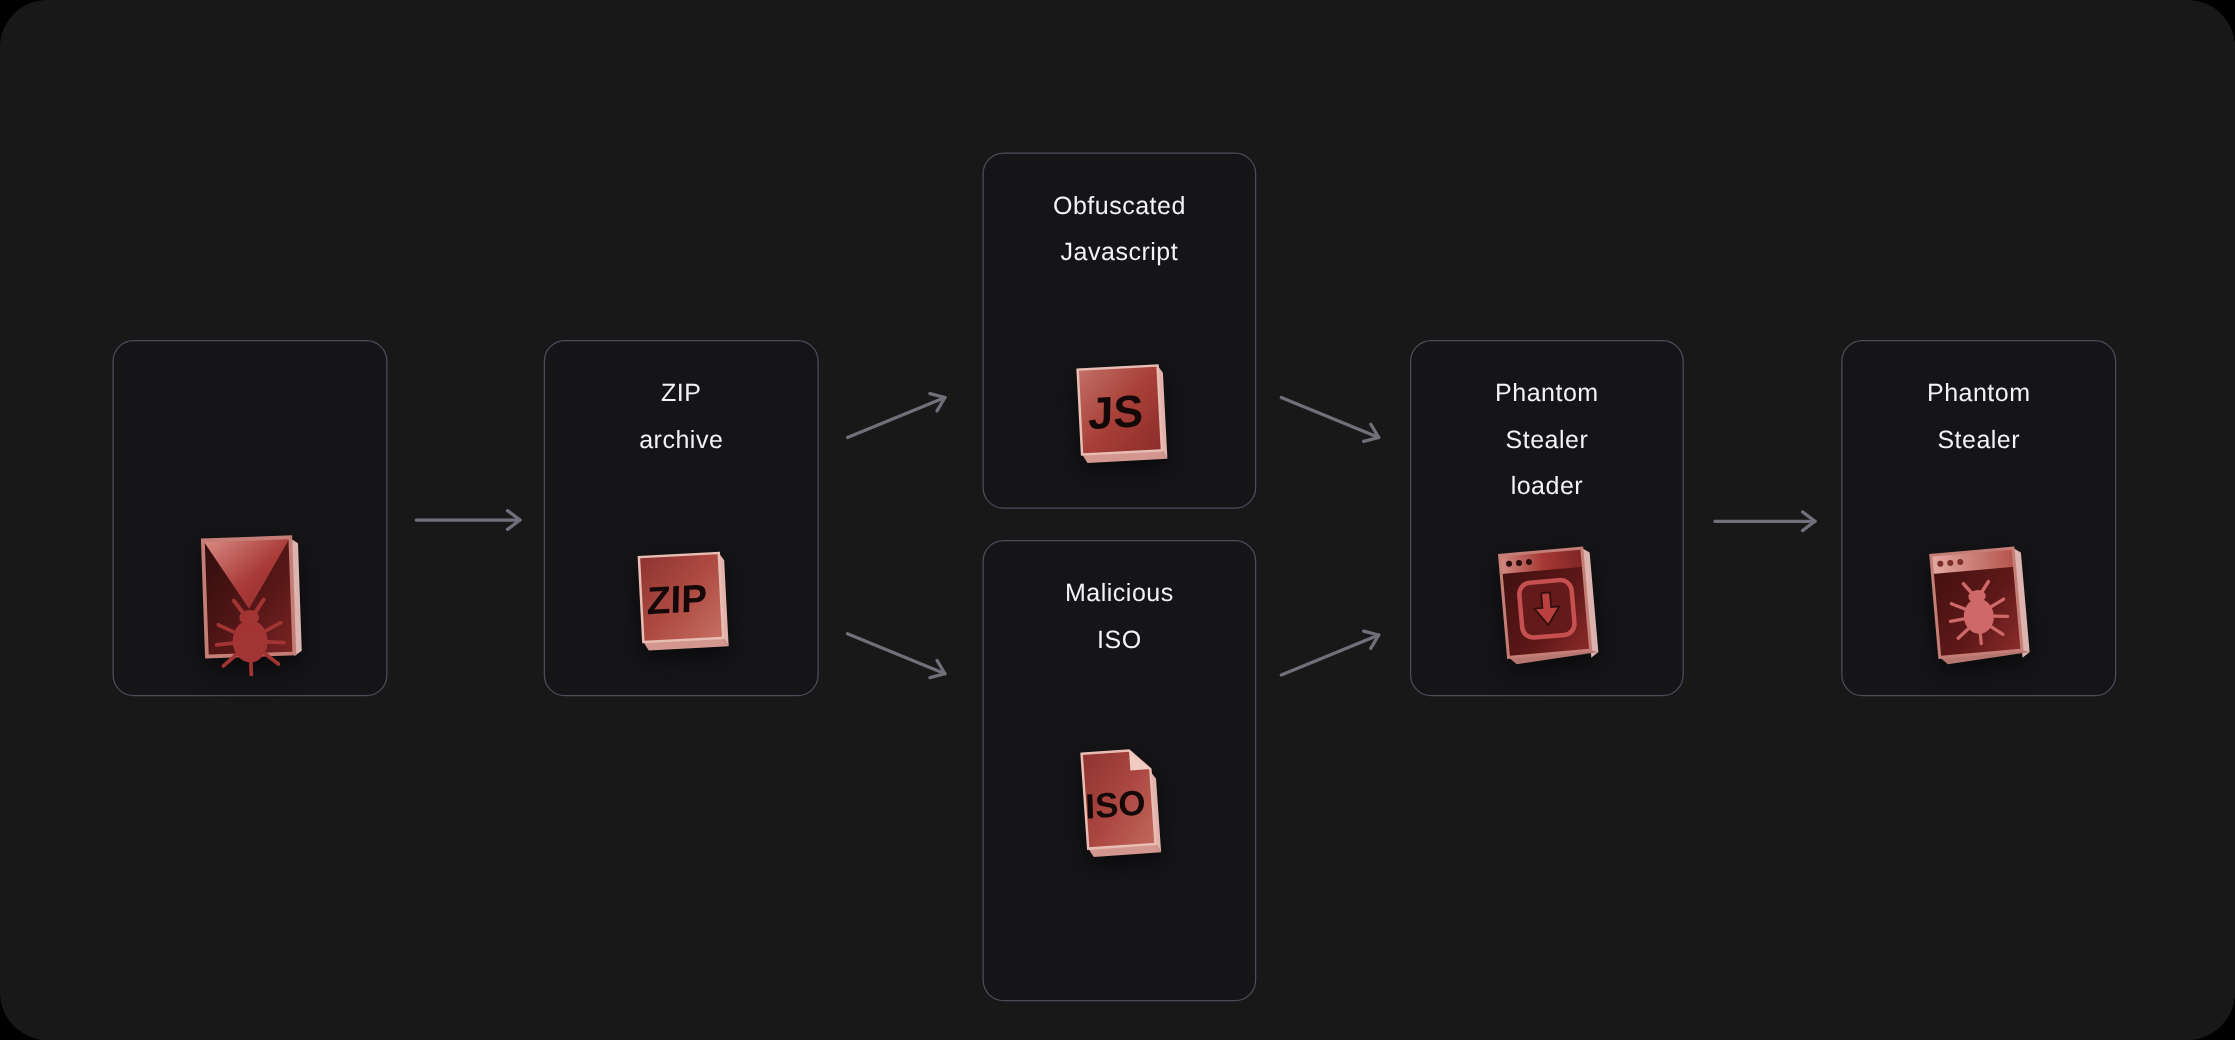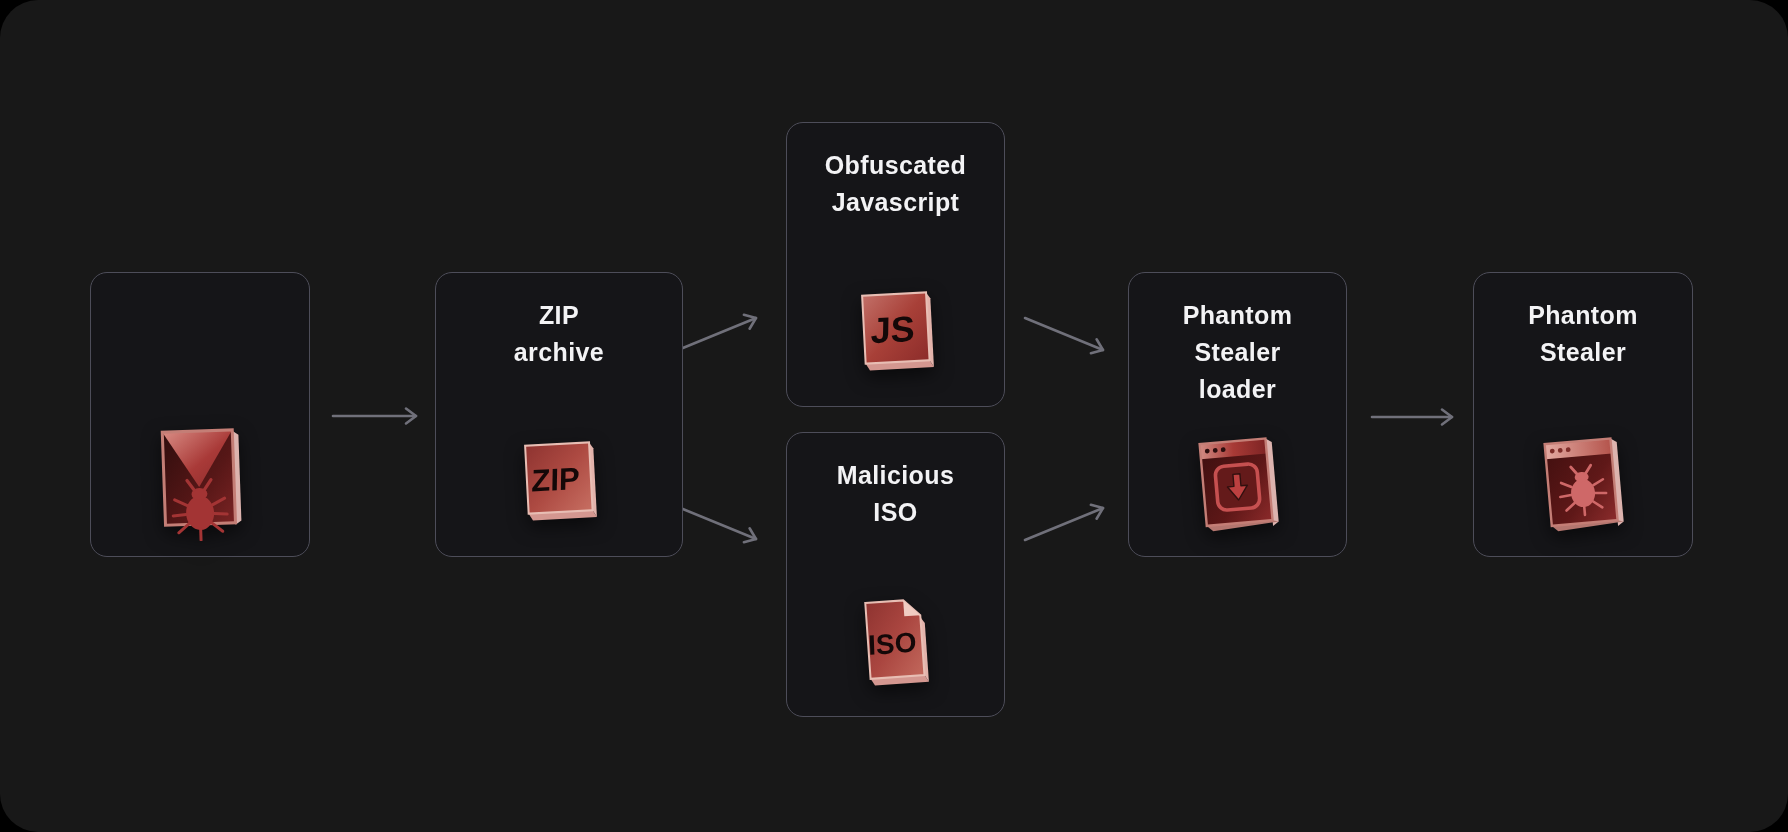--- a/index.html
+++ b/index.html
@@ -28,23 +28,23 @@
     background: #151518;
   }
 
   .node-label {
     position: absolute;
     top: 24px;
     left: 0;
     right: 0;
     text-align: center;
     color: #f3f3f5;
-    font-size: 25px;
+    font-size: 20px;
     line-height: 37px;
-    font-weight: 700;
+    font-weight: 400;
     letter-spacing: 0.4px;
     white-space: pre-line;
   }
 
   .node-icon {
     position: absolute;
     left: 0;
     right: 0;
     top: 148px;
     height: 120px;
@@ -117,21 +117,21 @@
             <ellipse cx="46" cy="73" rx="8" ry="6" stroke="none"></ellipse>
             <path d="M41,69 L34,59 M51,69 L58,59" fill="none" stroke-width="3.2" stroke-linecap="round"></path>
             <path d="M33,84 L21,78 M32,93 L19,94 M35,102 L24,111 M59,84 L71,78 M60,93 L73,94 M57,102 L68,111" fill="none" stroke-width="3" stroke-linecap="round"></path>
             <path d="M46,108 L46,119" fill="none" stroke-width="3" stroke-linecap="round"></path>
           </g>
         </g>
       </svg>
     </div>
   </div>
 
-  <div class="node" style="left:435px; top:272px; width:248px; height:285px">
+  <div class="node" style="left:435px; top:272px; width:220px; height:285px">
     <div class="node-label">ZIP
 archive</div>
     <div class="node-icon">
       <svg width="88" height="98" viewBox="0 0 88 98">
         <defs>
           <linearGradient id="zipFace" x1="0" y1="0" x2="1" y2="1">
             <stop offset="0" stop-color="#8e3330"></stop>
               <stop offset="0.5" stop-color="#ad4a42"></stop>
               <stop offset="1" stop-color="#c76f62"></stop>
           </linearGradient>
@@ -161,21 +161,21 @@
         <g transform="rotate(-3 44 49)">
           <polygon points="12,80 76,80 80,87 16,87" fill="#d49790"></polygon>
           <polygon points="76,12 80,18 80,87 76,80" fill="#e3b3ab"></polygon>
           <rect x="12" y="12" width="64" height="68" fill="url(#jsFace)" stroke="#e8beb4" stroke-width="2"></rect>
           <text class="badge-text" x="44" y="60" font-size="36" text-anchor="middle" fill="#140808" transform="skewX(-4)">JS</text>
         </g>
       </svg>
     </div>
   </div>
 
-  <div class="node" style="left:786px; top:432px; width:219px; height:285px">
+  <div class="node" style="left:786px; top:432px; width:219px; height:369px">
     <div class="node-label">Malicious
 ISO</div>
     <div class="node-icon">
       <svg width="84" height="104" viewBox="0 0 84 104">
         <defs>
           <linearGradient id="isoFace" x1="0" y1="0" x2="1" y2="1">
             <stop offset="0" stop-color="#8e3330"></stop>
               <stop offset="0.5" stop-color="#aa4640"></stop>
               <stop offset="1" stop-color="#c2685c"></stop>
           </linearGradient>

